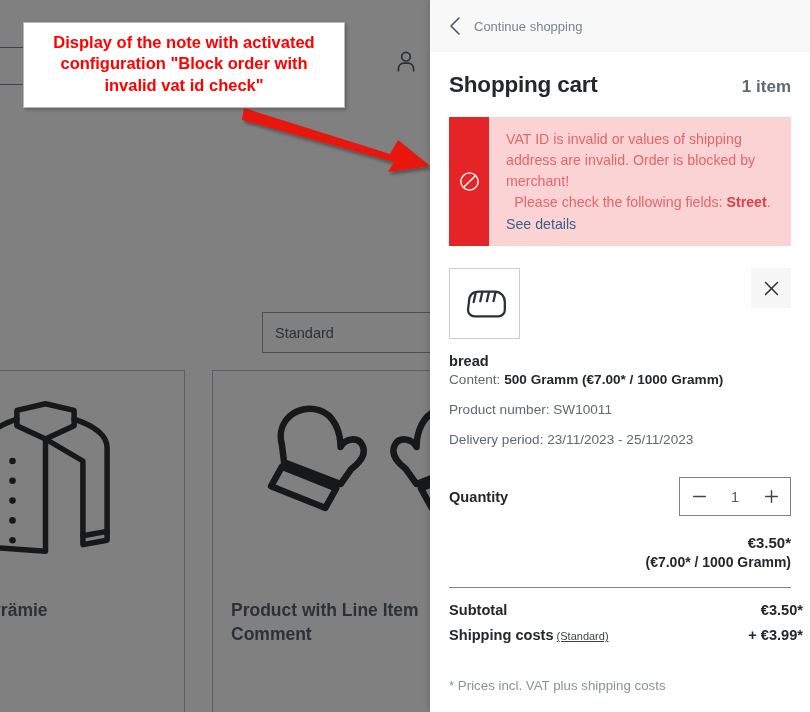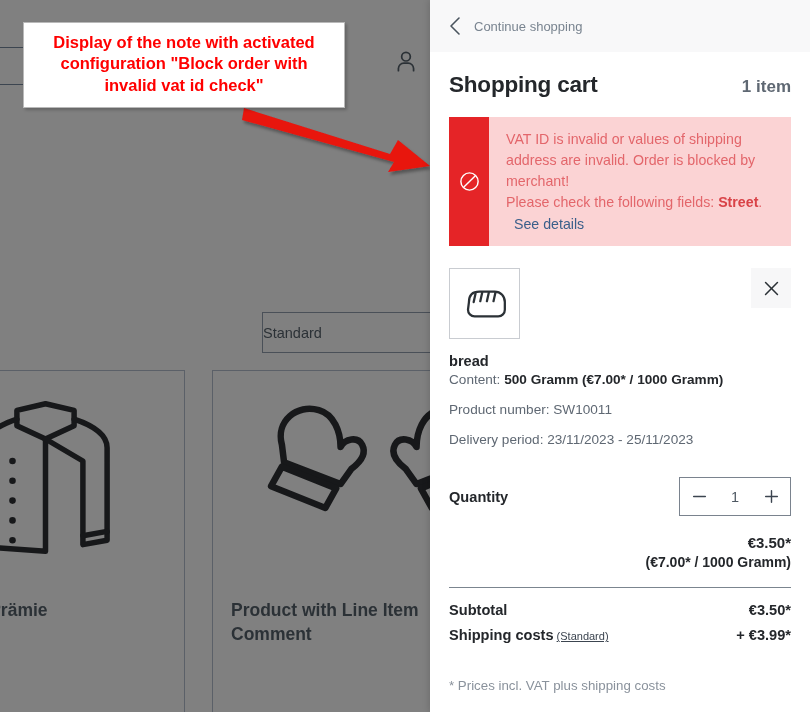--- a/index.html
+++ b/index.html
@@ -46,21 +46,21 @@
   .sort-select {
     position: absolute;
     left: 262px;
     top: 312px;
     width: 178px;
     height: 41px;
     border: 1px solid #4a5058;
     box-sizing: border-box;
     display: flex;
     align-items: center;
-    padding-left: 0;
+    padding-left: 12px;
     font-size: 14.5px;
     color: #2b3136;
     background: transparent;
   }
 
   .product-card {
     position: absolute;
     border: 1px solid #5b6068;
     box-sizing: border-box;
     overflow: hidden;
@@ -195,32 +195,31 @@
     width: 23px;
     height: 23px;
   }
   #alert-content {
     padding: 12px 12px 12px 17px;
     font-size: 14.2px;
     line-height: 1.47;
     color: #e3666b;
   }
   #alert-message { display: block; }
-  #alert-fields-line { display: block; }
+  #alert-fields-line { display: block; text-align: center; }
   #alert-fields-value {
     font-weight: bold;
     color: #d94247;
   }
   #alert-details-link {
     display: inline-block;
     margin-top: 1px;
     color: #3a5f8a;
     text-decoration: none;
     font-size: 14.2px;
-    margin-left: 8px;
   }
 
   
   #product-block {
     padding: 22px 19px 0 19px;
     position: relative;
   }
   #product-top {
     display: flex;
     justify-content: space-between;
@@ -322,21 +321,21 @@
     font-weight: bold;
     color: #24272b;
   }
 
   .divider {
     border-top: 1px solid #7b858f;
     margin: 17px 19px 0 19px;
   }
 
   #summary {
-    padding: 14px 19px 0 19px;
+    padding: 14px 7px 0 19px;
   }
   .summary-row {
     display: flex;
     justify-content: space-between;
     align-items: baseline;
     margin-bottom: 9px;
   }
   .summary-label {
     font-size: 14.6px;
     font-weight: bold;

